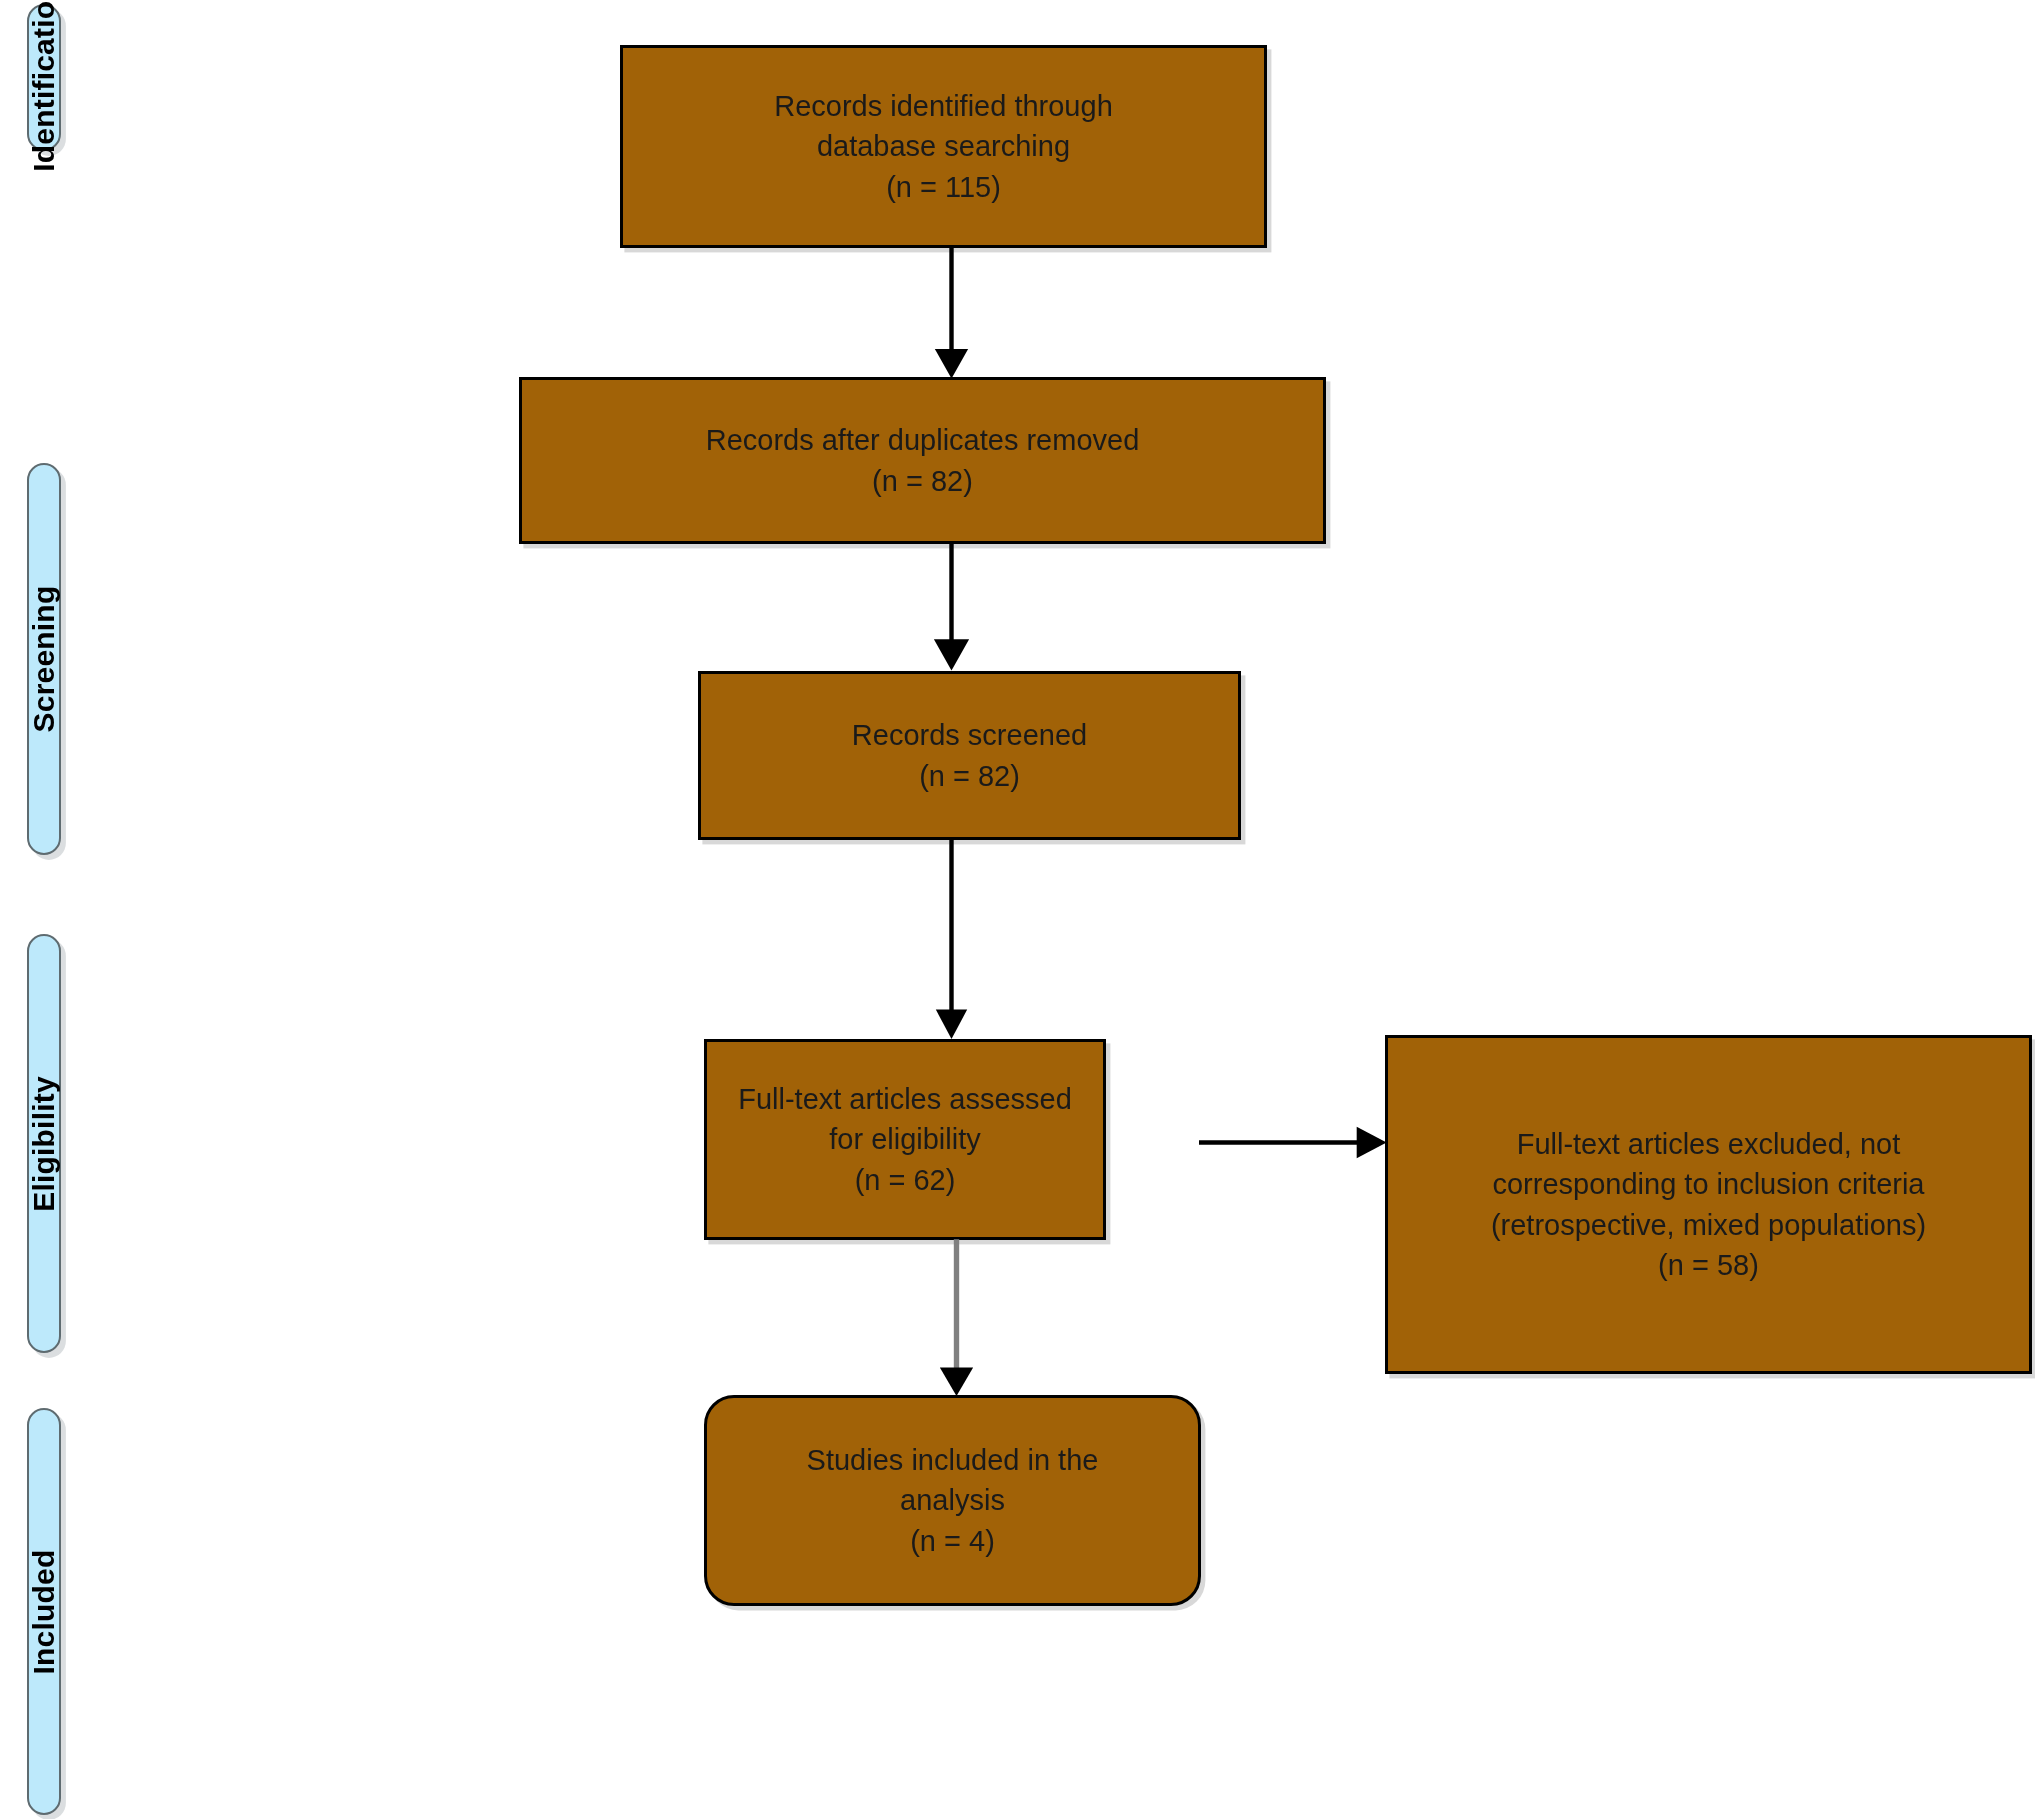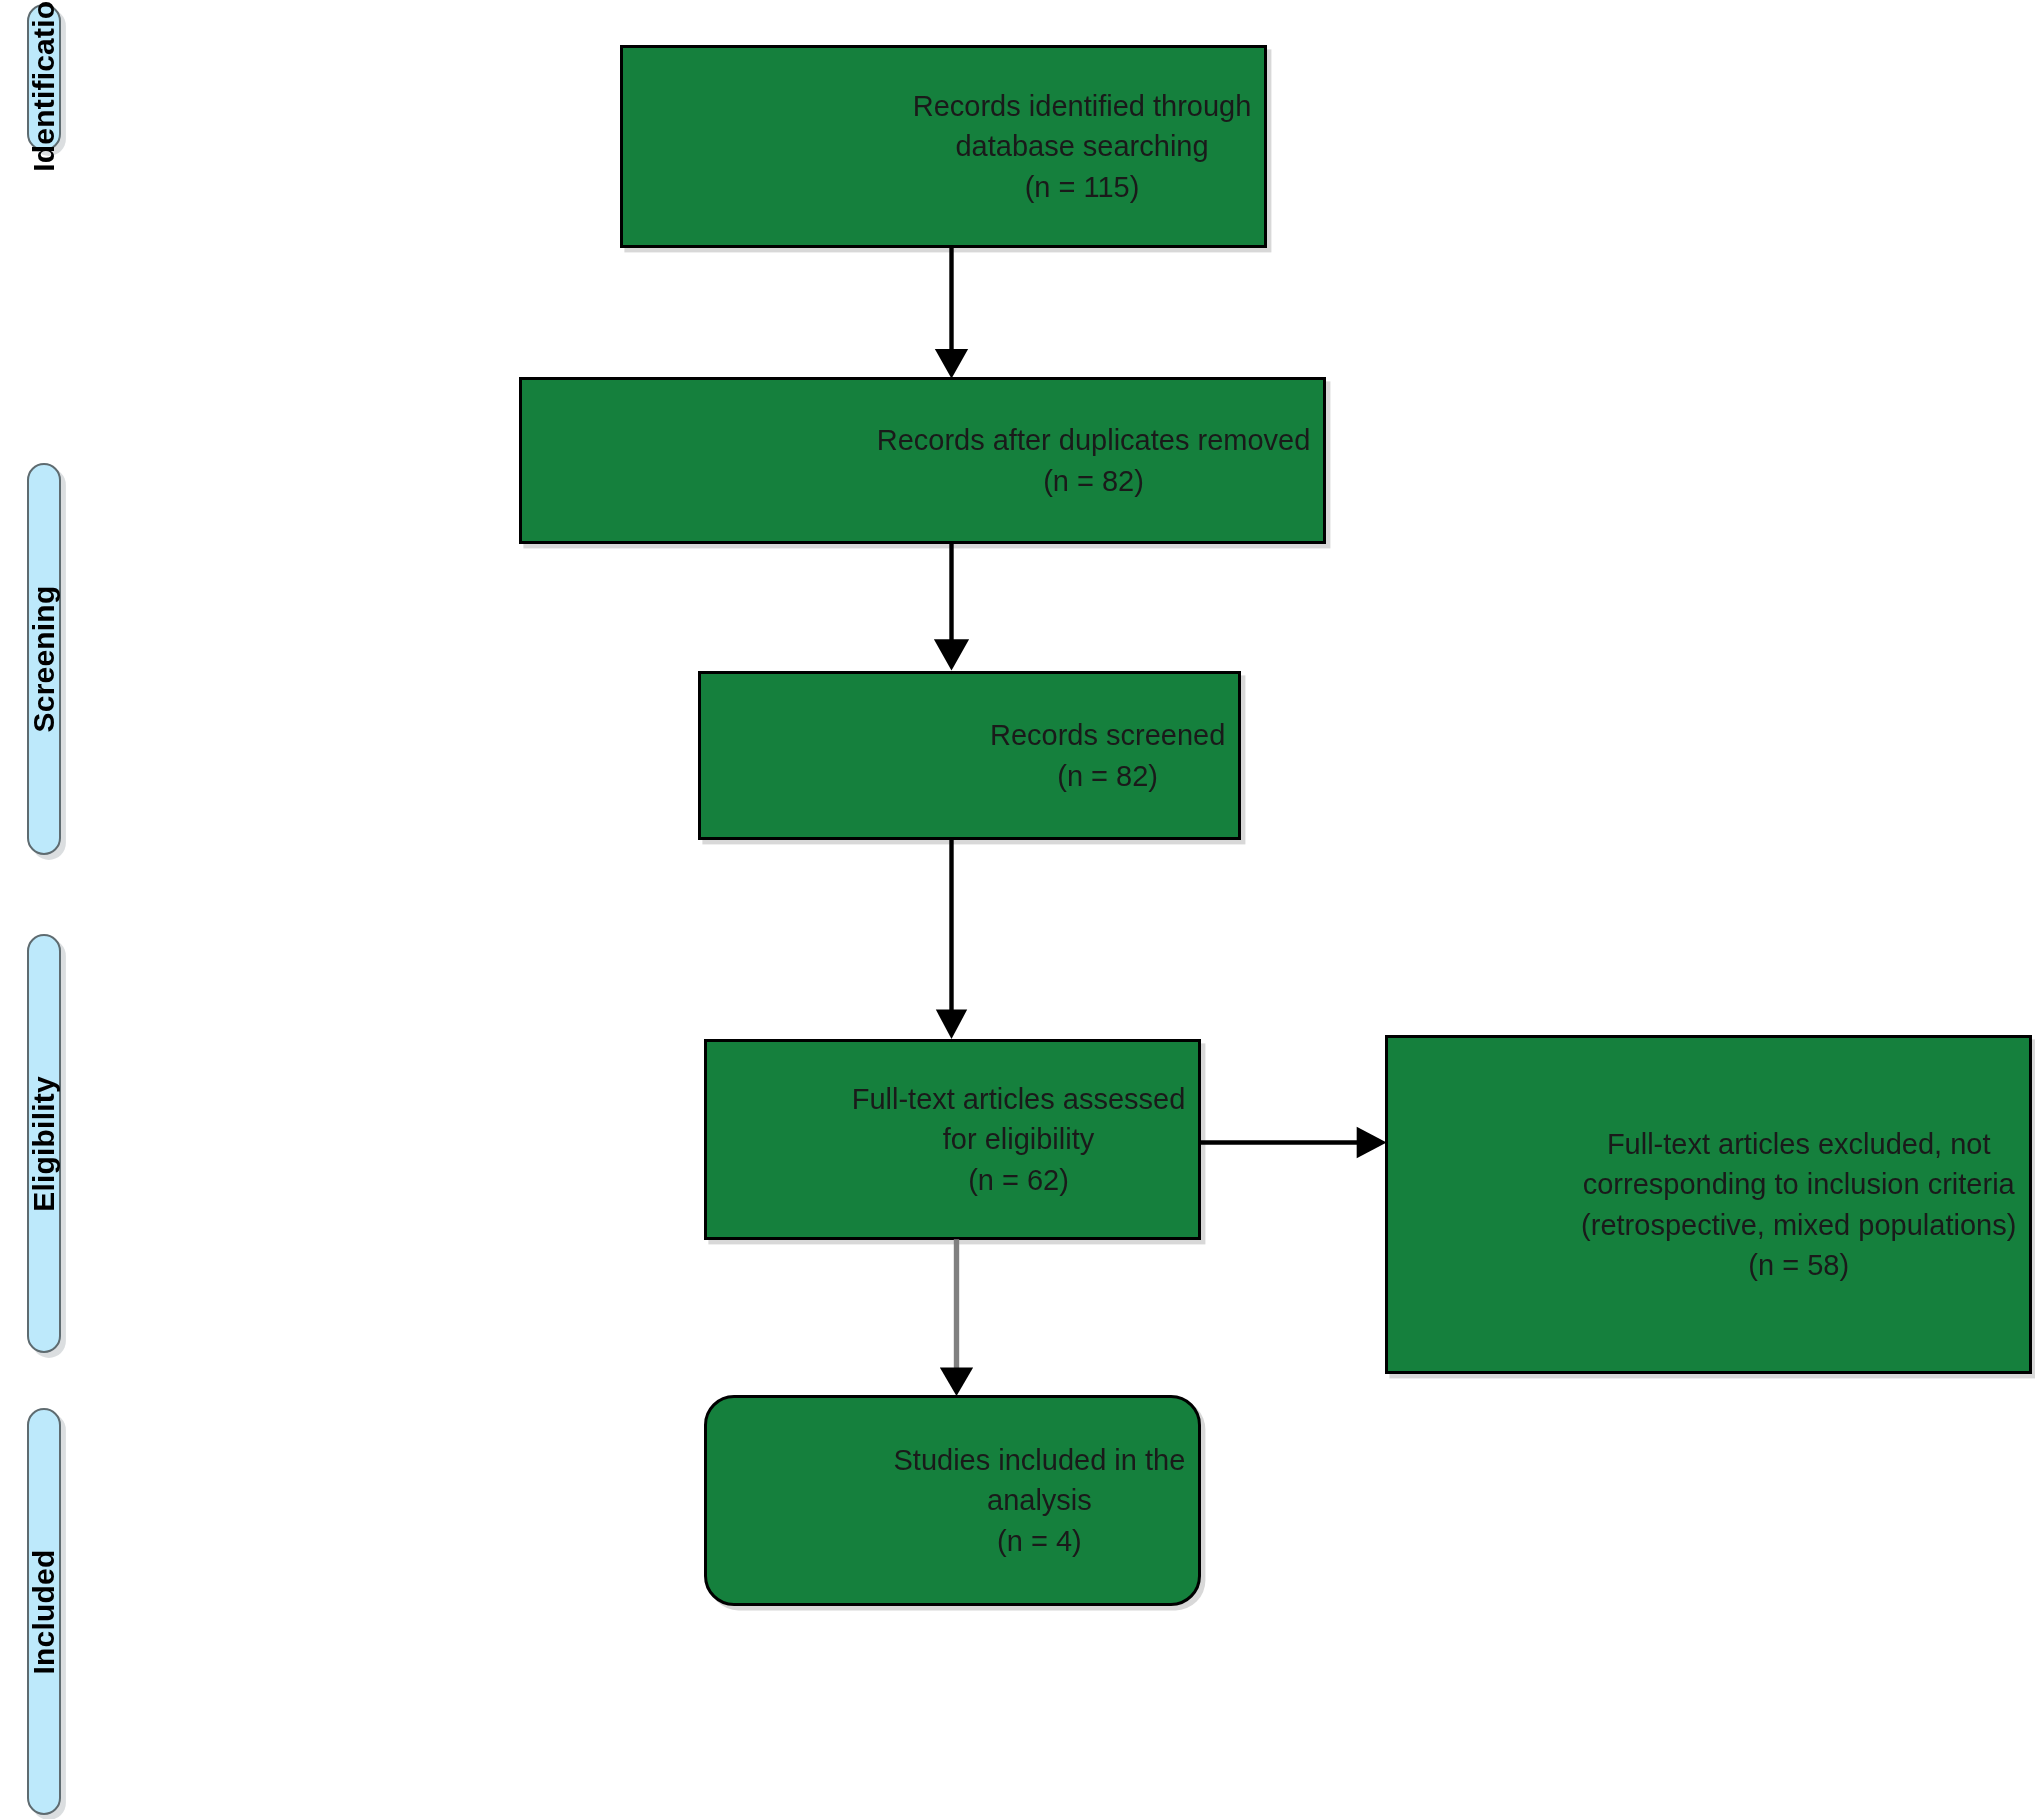--- a/index.html
+++ b/index.html
@@ -37,26 +37,26 @@
     font-size: 30px;
     letter-spacing: 0.2px;
     color: #000000;
     font-family: "Liberation Sans", sans-serif;
   }
 
   
   .flow-box {
     position: absolute;
     box-sizing: border-box;
-    background: #15803d;
+    background: #a16207;
     border: 3.4px solid #000000;
     box-shadow: 4.4px 4.4px 0 0 rgba(200,200,200,0.7);
     display: flex;
     align-items: center;
-    justify-content: flex-end;
+    justify-content: center;
     text-align: center;
   }
   .flow-box .box-text {
     font-size: 29px;
     line-height: 1.38;
     color: #1a1a1a;
     font-family: "Liberation Sans", sans-serif;
     padding: 0 12.7px;
     white-space: pre-line;
   }
@@ -100,21 +100,21 @@
   <div class="flow-box" style="left:519px; top:377px; width:807px; height:167px;">
     <div class="box-text">Records after duplicates removed
 (n = 82)</div>
   </div>
 
   <div class="flow-box" style="left:698px; top:671px; width:543px; height:169px;">
     <div class="box-text">Records screened
 (n = 82)</div>
   </div>
 
-  <div class="flow-box" style="left:704px; top:1039px; width:497px; height:201px;">
+  <div class="flow-box" style="left:704px; top:1039px; width:402px; height:201px;">
     <div class="box-text">Full-text articles assessed
 for eligibility
 (n = 62)</div>
   </div>
 
   <div class="flow-box" style="left:1385px; top:1035px; width:647px; height:339px;">
     <div class="box-text">Full-text articles excluded, not
 corresponding to inclusion criteria
 (retrospective, mixed populations)
 (n = 58)</div>

